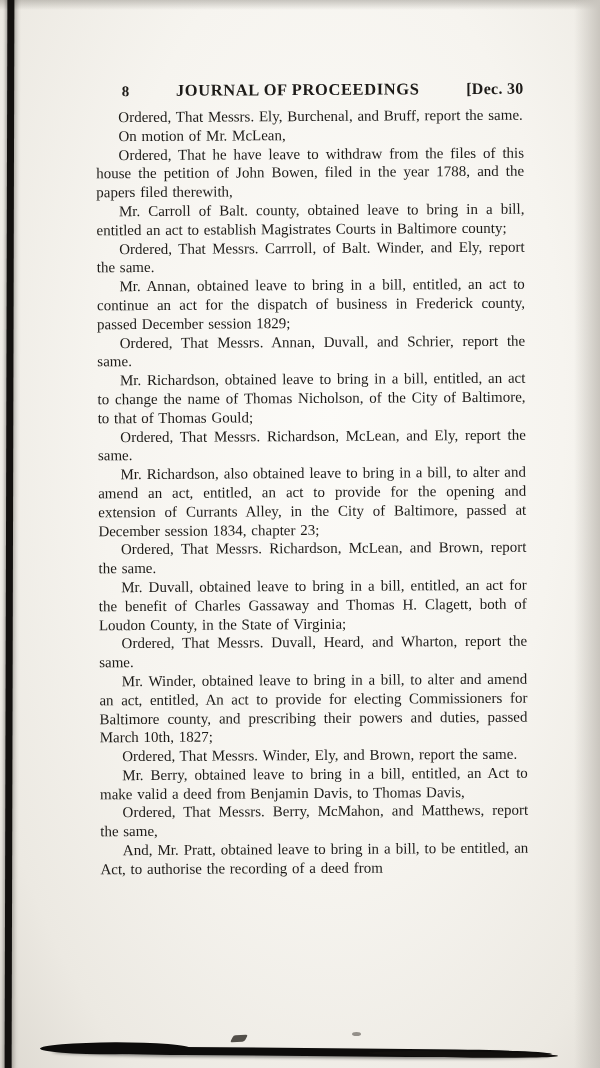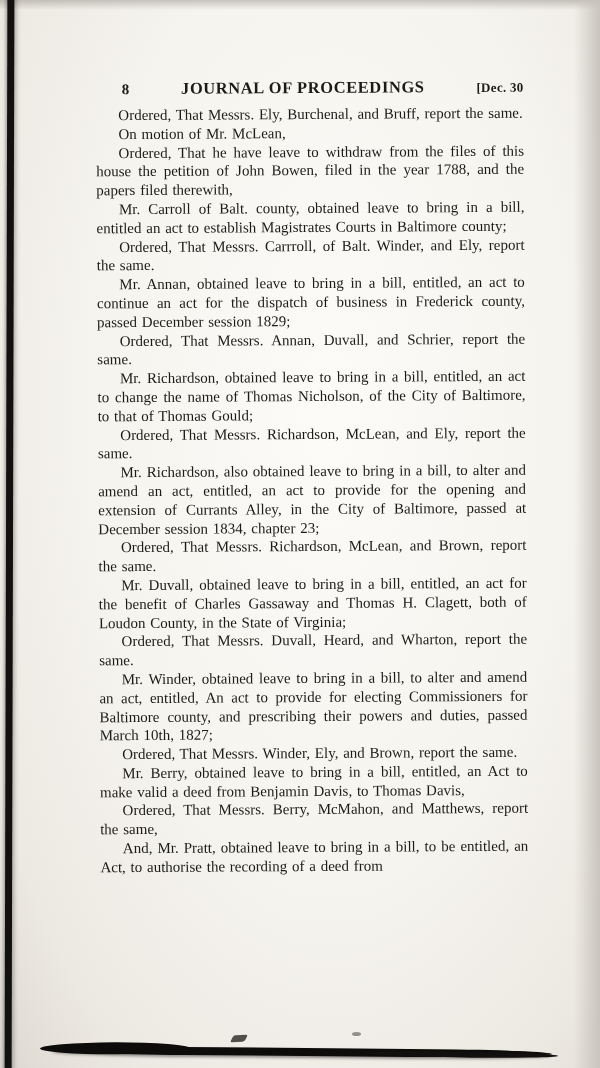--- a/index.html
+++ b/index.html
@@ -118,21 +118,21 @@
     font-weight: bold;
     margin-left: 26px;
   }
   .title {
     font-weight: bold;
     font-size: 16.5px;
     letter-spacing: 0.6px;
   }
   .dateh {
     font-weight: bold;
-    font-size: 13px;
+    font-size: 16px;
     letter-spacing: 0.3px;
     margin-top: 11px;
   }
   .page-body p {
     margin: 0;
     text-indent: 1.5em;
     text-align: justify;
     font-size: 15px;
     line-height: 18.8px;
     word-spacing: 1px;

